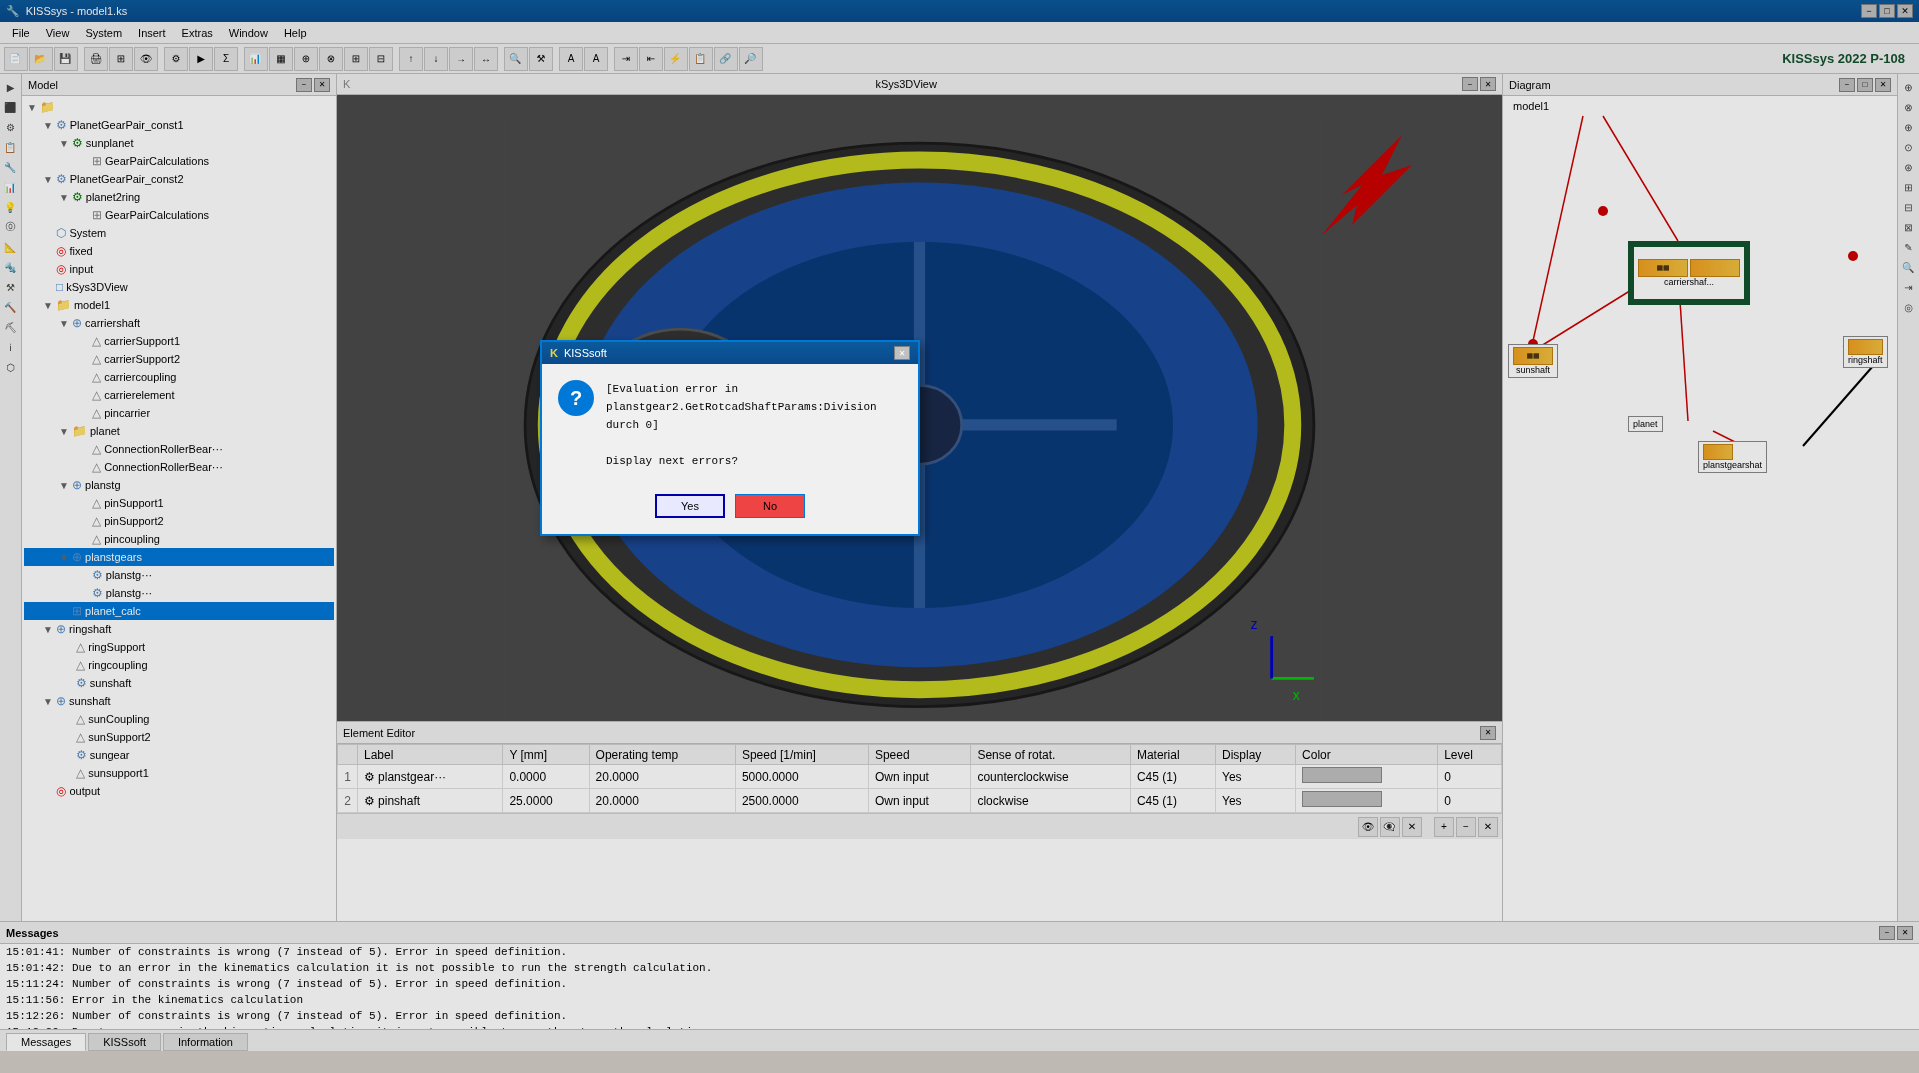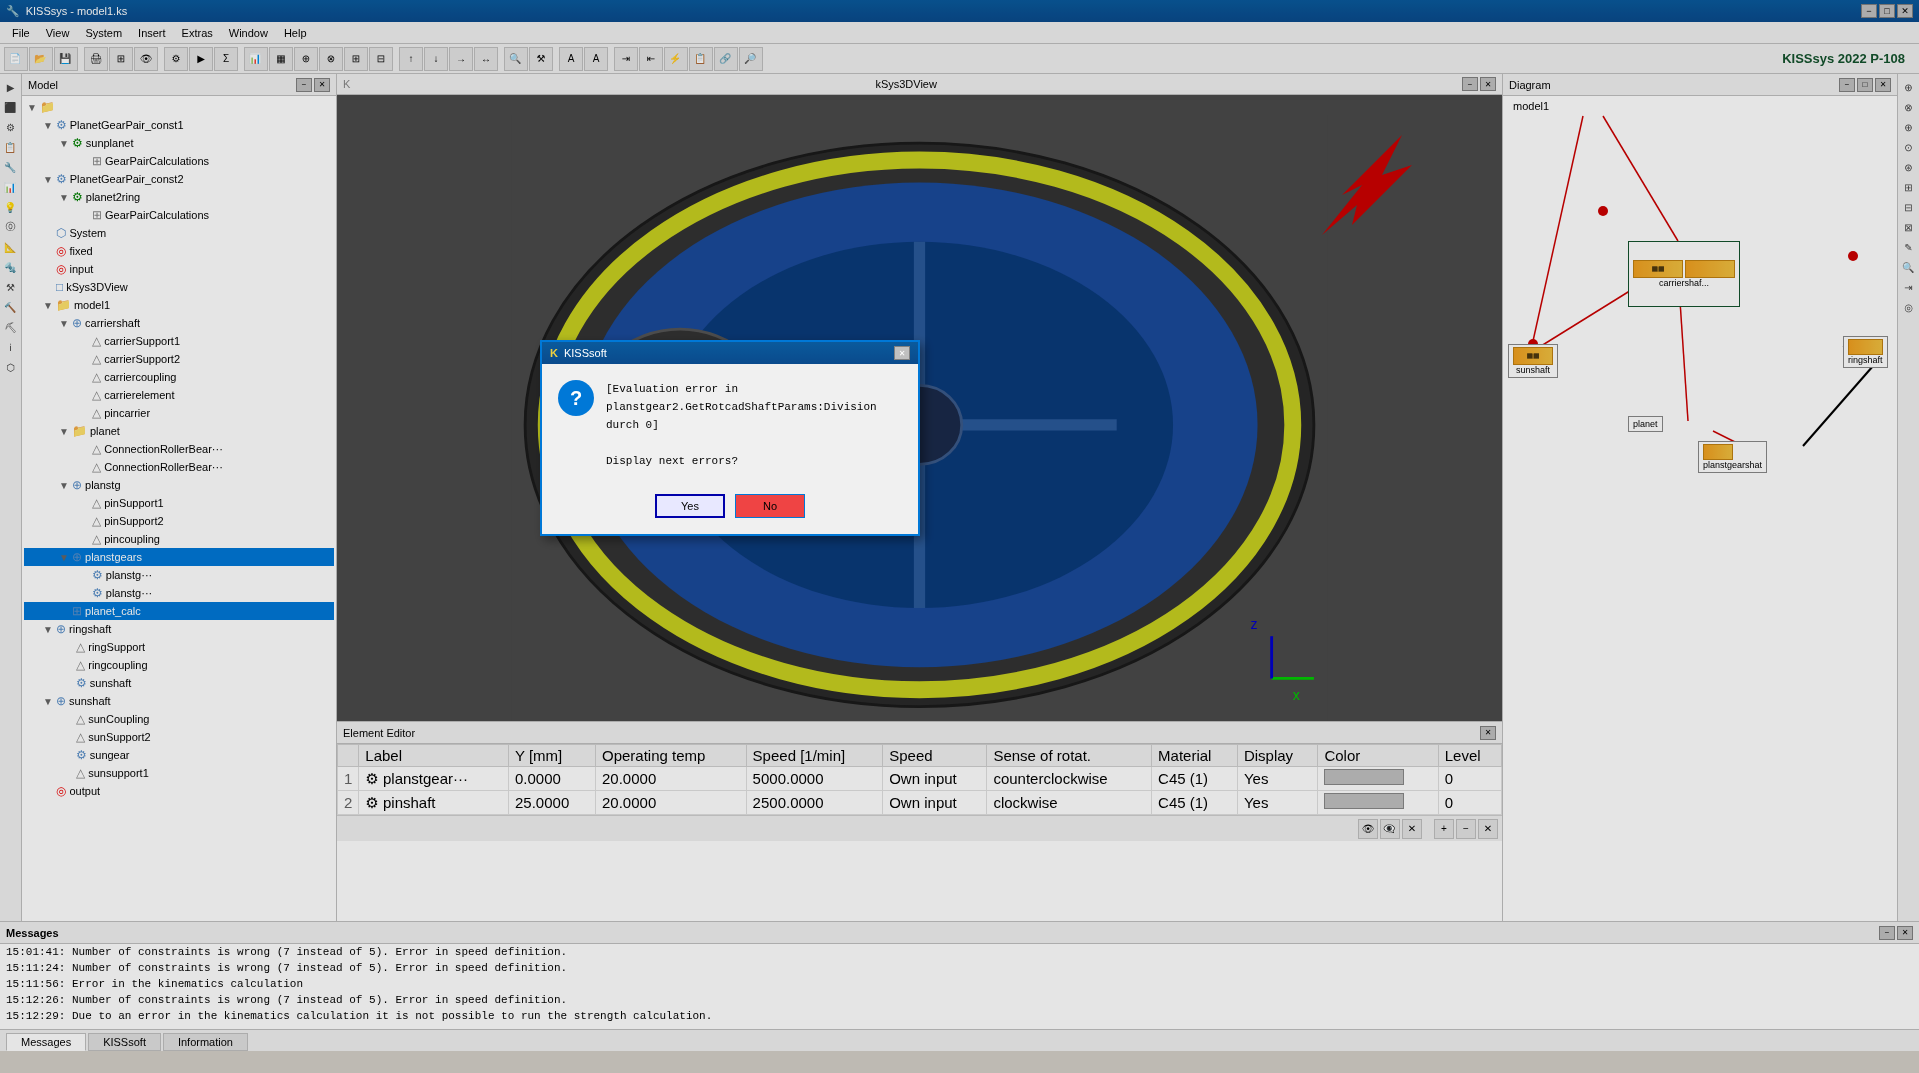--- a/index.html
+++ b/index.html
@@ -175,21 +175,21 @@
       border-bottom: 1px solid #c0c0c0;
       height: 22px;
       display: flex;
       align-items: center;
       padding: 0 6px;
       justify-content: space-between;
     }
     .element-table {
       width: 100%;
       border-collapse: collapse;
-      font-size: 15px;
+      font-size: 12px;
     }
     .element-table th {
       background: #f0f0f0;
       border: 1px solid #d0d0d0;
       padding: 2px 6px;
       font-weight: normal;
       text-align: left;
       height: 20px;
     }
     .element-table td {
@@ -866,21 +866,21 @@
 
           <line x1="30" y1="255" x2="175" y2="165" stroke="#cc0000" stroke-width="1.5"></line>
 
           <circle cx="100" cy="115" r="5" fill="#cc0000"></circle>
           <circle cx="30" cy="248" r="5" fill="#cc0000"></circle>
           <circle cx="350" cy="160" r="5" fill="#cc0000"></circle>
 
           <line x1="300" y1="350" x2="370" y2="270" stroke="#000" stroke-width="2"></line>
         </svg>
 
-        <div style="position:absolute;top:145px;left:125px;border:1px solid #14532d;background:white;padding:18px 4px;font-size:10px;">
+        <div style="position:absolute;top:145px;left:125px;border:6px solid #14532d;background:white;padding:12px 4px;font-size:10px;">
           <div style="display:flex;gap:2px;align-items:center;">
             <div style="width:50px;height:18px;background:linear-gradient(to right,#f0a020,#f0c040);border:1px solid #c08010;display:flex;align-items:center;justify-content:center;font-size:7px;">▦▦</div>
             <div style="width:50px;height:18px;background:linear-gradient(to right,#f0a020,#f0c040);border:1px solid #c08010;"></div>
           </div>
           <div style="font-size:9px;text-align:center;">carriershaf...</div>
         </div>
 
         <div style="position:absolute;top:248px;left:5px;border:1px solid #888;background:white;padding:2px 4px;font-size:10px;">
           <div style="display:flex;gap:2px;align-items:center;">
             <div style="width:40px;height:18px;background:linear-gradient(to right,#f0a020,#f0c040);border:1px solid #c08010;font-size:7px;display:flex;align-items:center;justify-content:center;">▦▦</div>
@@ -929,20 +929,21 @@
       <div class="messages-tabs">
         <span style="font-size:11px;font-weight:bold;">Messages</span>
       </div>
       <div class="panel-header-controls">
         <div class="panel-ctrl-btn">−</div>
         <div class="panel-ctrl-btn">✕</div>
       </div>
     </div>
     <div class="messages-content" id="messages-content">
     <div class="msg-line">15:01:41: Number of constraints is wrong (7 instead of 5). Error in speed definition.</div>
+        <div class="msg-line">15:01:42: Due to an error in the kinematics calculation it is not possible to run the strength calculation.</div>
         <div class="msg-line">15:11:24: Number of constraints is wrong (7 instead of 5). Error in speed definition.</div>
         <div class="msg-line">15:11:56: Error in the kinematics calculation</div>
         <div class="msg-line">15:12:26: Number of constraints is wrong (7 instead of 5). Error in speed definition.</div>
         <div class="msg-line">15:12:29: Due to an error in the kinematics calculation it is not possible to run the strength calculation.</div>
       </div>
     <div class="bottom-tabs">
       <div class="bottom-tab active">Messages</div>
       <div class="bottom-tab">KISSsoft</div>
       <div class="bottom-tab">Information</div>
     </div>

